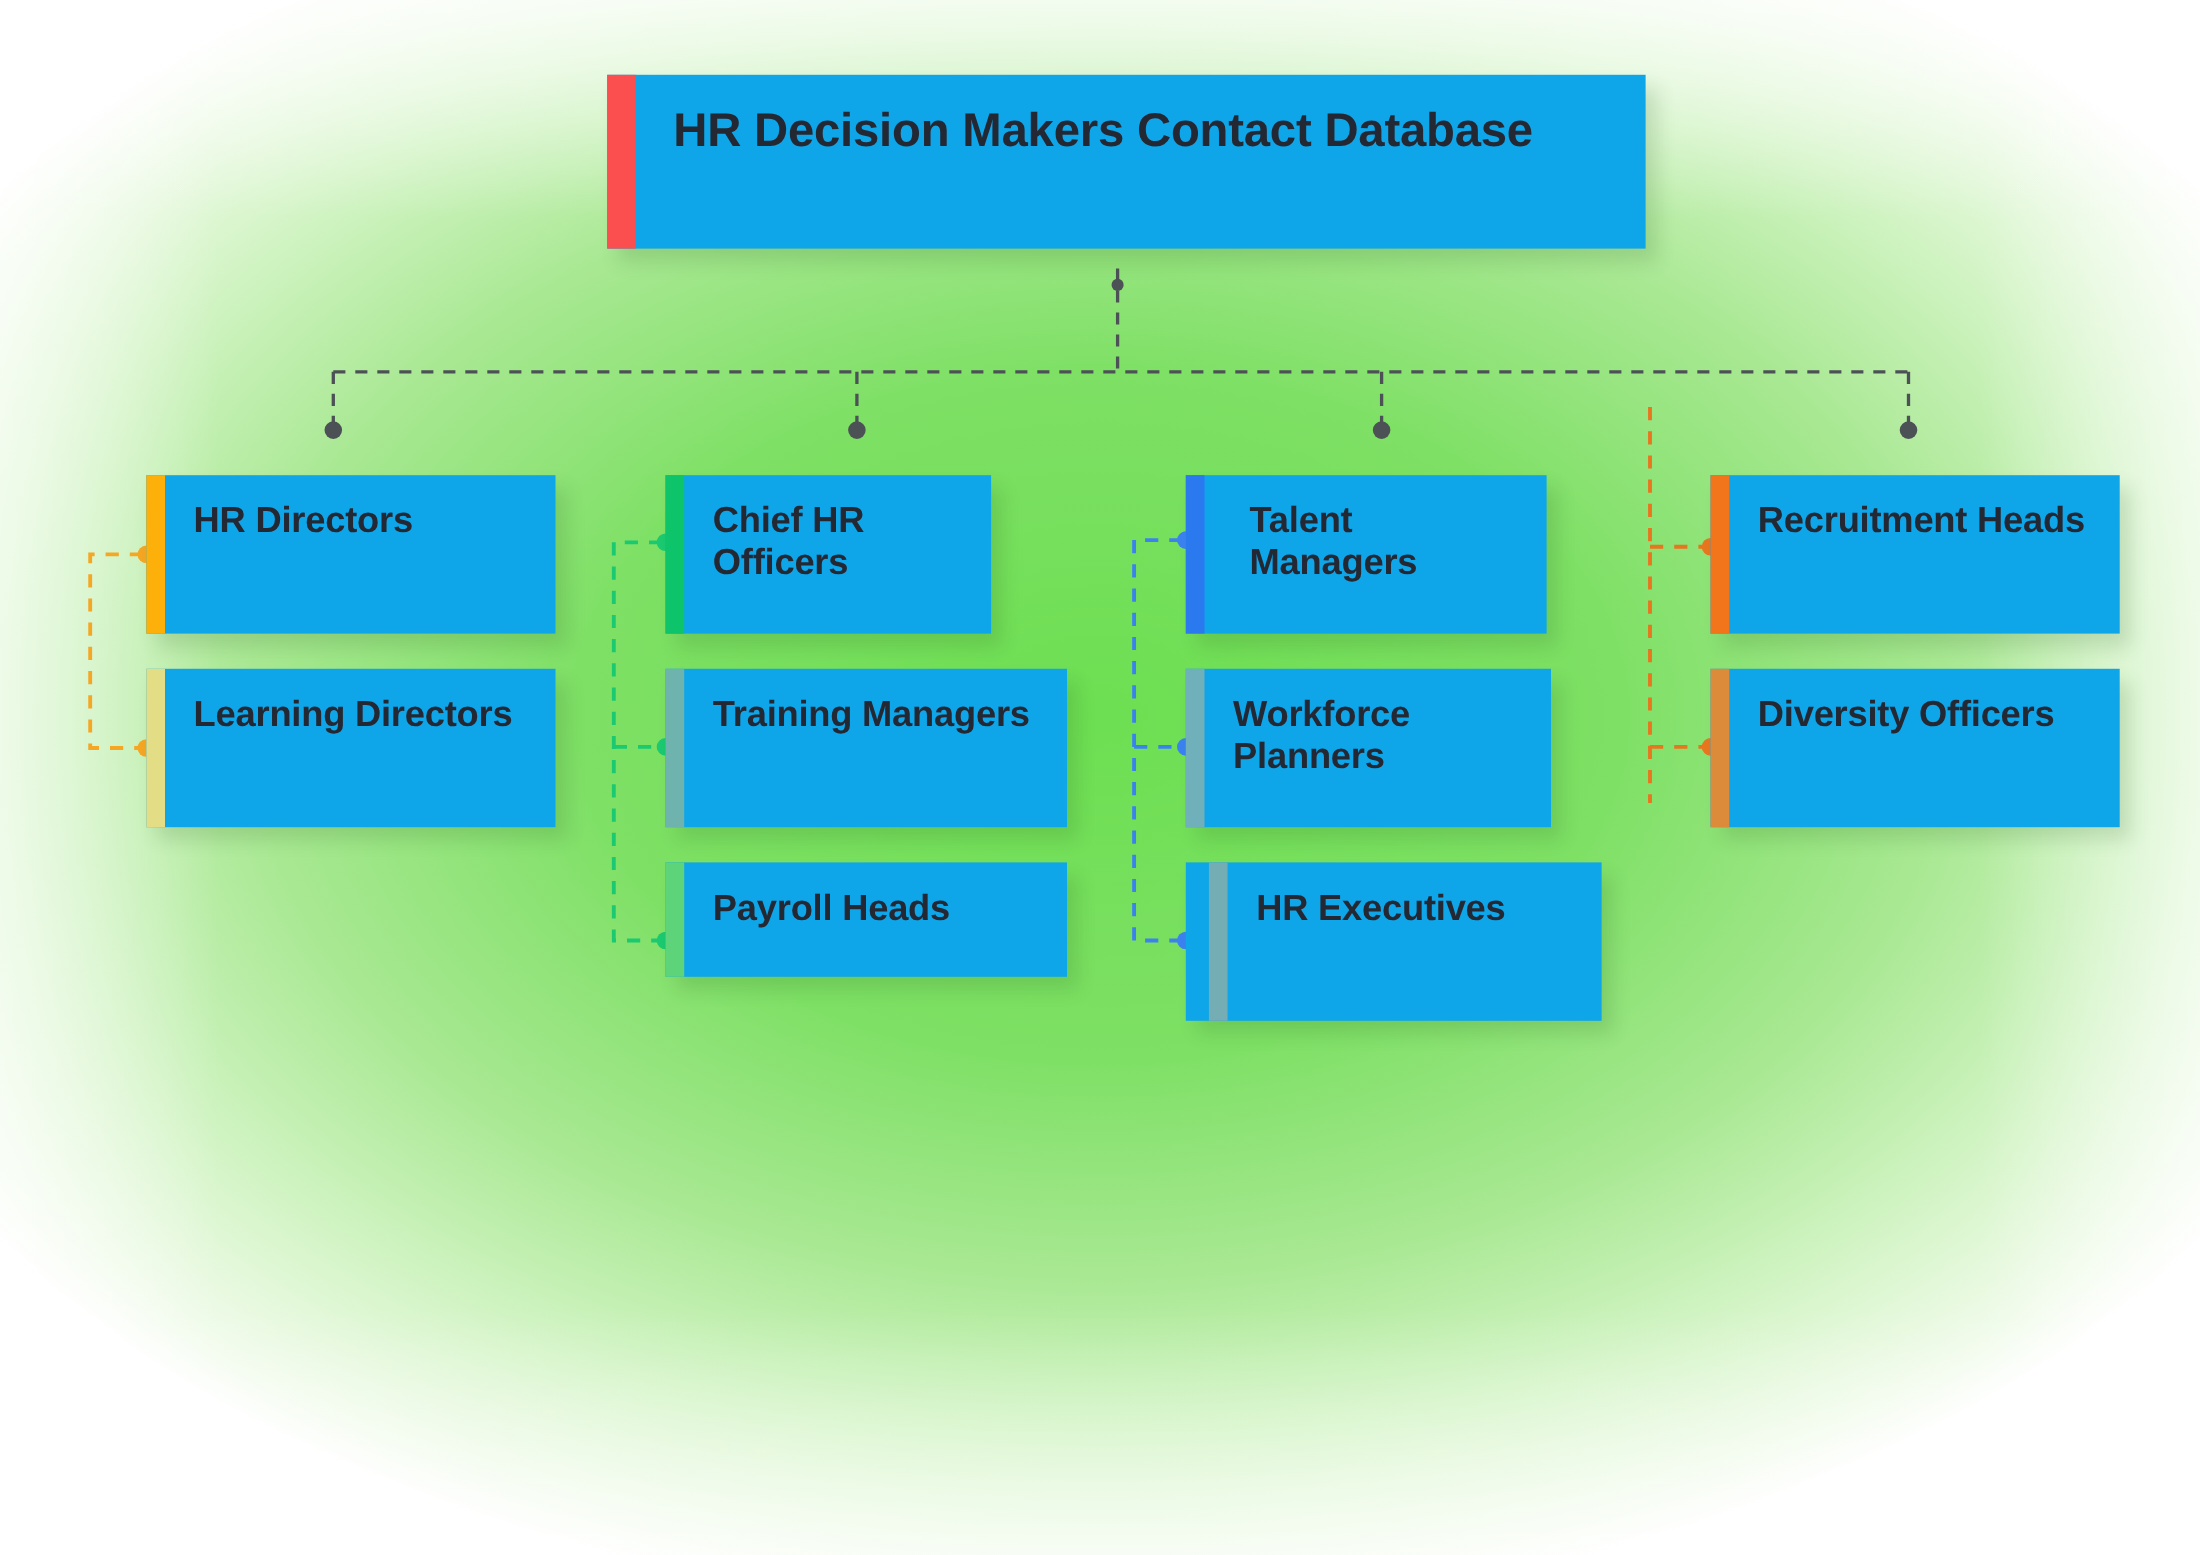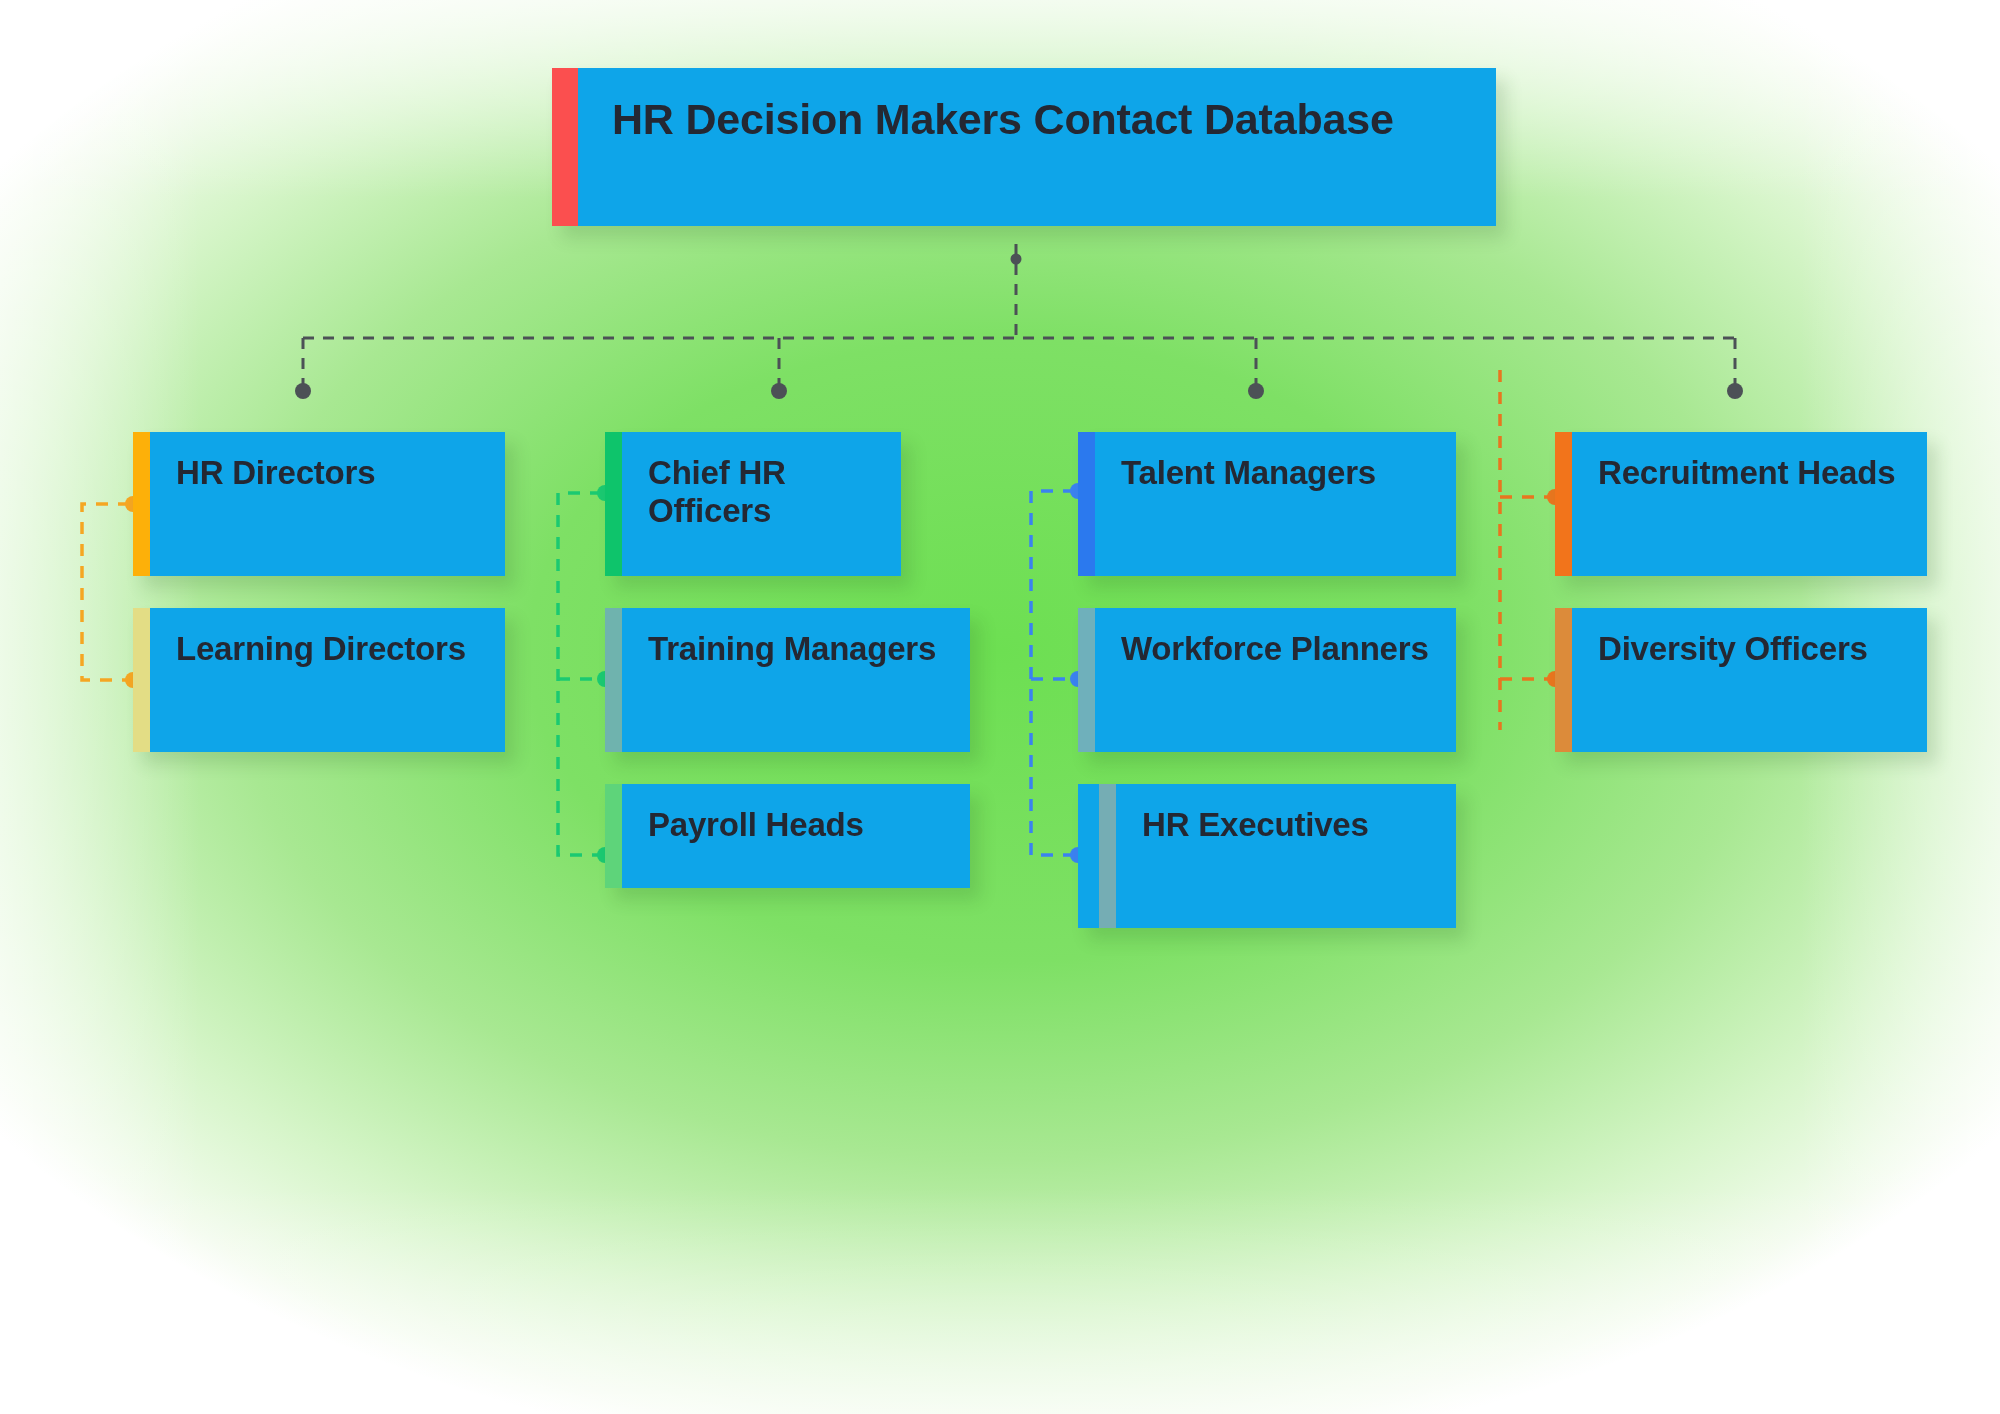--- a/index.html
+++ b/index.html
@@ -179,28 +179,28 @@
   </div>
 </div>
 
 <div class="card node" style="left:605px; top:784px; width:365px; height:104px;">
   <div class="accent" style="background:#5ed47a;"></div>
   <div class="card-body">
     <div class="card-label">Payroll Heads</div>
   </div>
 </div>
 
-<div class="card node" style="left:1078px; top:432px; width:378px; height:144px;">
+<div class="card node" style="left:1078px; top:432px; width:328px; height:144px;gap:15px;">
   <div class="accent" style="background:#2b79ee;"></div>
   <div class="card-body">
     <div class="card-label">Talent Managers</div>
   </div>
 </div>
 
-<div class="card node" style="left:1078px; top:608px; width:378px; height:144px;">
+<div class="card node" style="left:1078px; top:608px; width:332px; height:144px;">
   <div class="accent" style="background:#6fb0bb;"></div>
   <div class="card-body">
     <div class="card-label">Workforce Planners</div>
   </div>
 </div>
 
 <div class="card node" style="left:1078px; top:784px; width:378px; height:144px;padding-left:21px;">
   <div class="accent" style="background:#75adb4;"></div>
   <div class="card-body">
     <div class="card-label">HR Executives</div>

